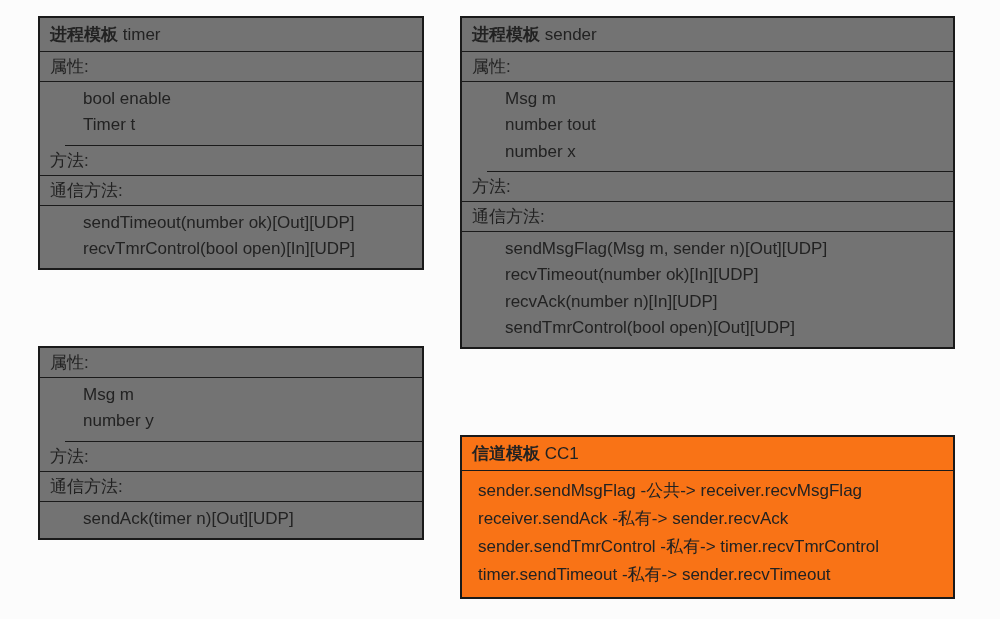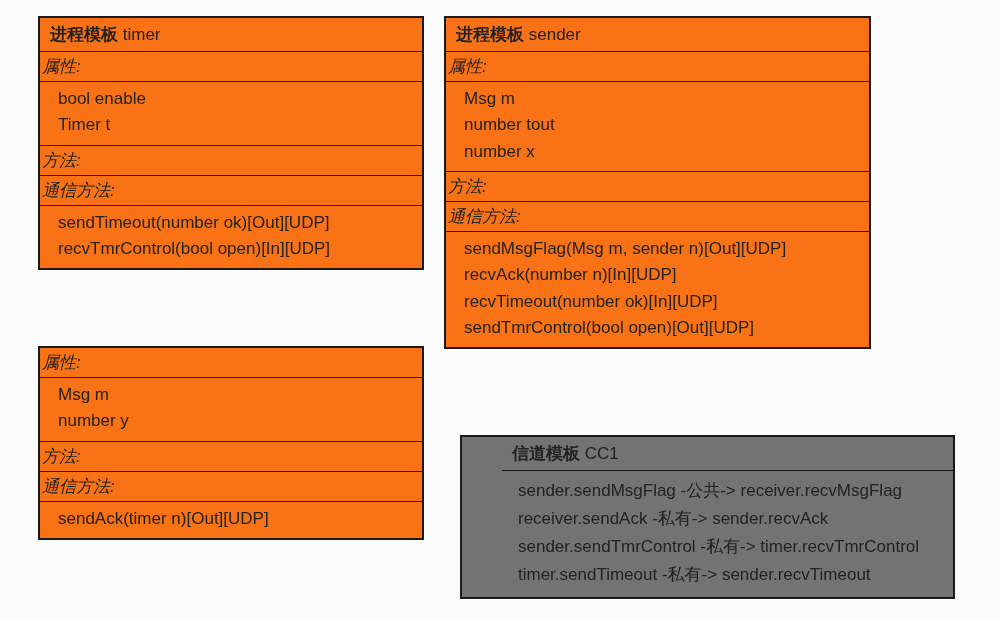--- a/index.html
+++ b/index.html
@@ -9,38 +9,38 @@
     height: 619px;
     background: #fcfcfc;
     font-family: "Microsoft YaHei", "SimHei", Arial, sans-serif;
     font-size: 17px;
     color: #222;
     position: relative;
   }
   .box {
     position: absolute;
     border: 2px solid #1a1a1a;
-    background: #f97316;
+    background: #737373;
   }
-  .box.dark { background: #737373; padding-left: 40px; }
+  .box.dark { background: #f97316; }
   .header {
     padding: 5px 10px;
     border-bottom: 1.5px solid #1a1a1a;
     font-weight: normal;
   }
   .header .bold { font-weight: bold; }
   .section-label {
-    padding: 3px 2px;
+    padding: 3px 10px;
     border-bottom: 1.5px solid #1a1a1a;
-    font-style: italic;
   }
   .section-body {
     padding: 4px 10px 6px 18px;
     border-bottom: 1.5px solid #1a1a1a;
     line-height: 1.55;
+    margin-left: 25px;
   }
   .section-body.no-border { border-bottom: none; }
   .channel-body {
     padding: 6px 10px 8px 16px;
     line-height: 1.65;
   }
 </style>
 </head>
 <body>
 
@@ -55,37 +55,37 @@
     <div>Timer t</div>
   </div>
   <div class="section-label">方法:</div>
   <div class="section-label">通信方法:</div>
   <div class="section-body no-border">
     <div>sendTimeout(number ok)[Out][UDP]</div>
     <div>recvTmrControl(bool open)[In][UDP]</div>
   </div>
 </div>
 
-<div class="box" style="left:444px; top:16px; width:427px;">
+<div class="box" style="left:460px; top:16px; width:495px;">
   <div class="header">
     <span class="bold">进程模板</span>
     <span>sender</span>
   </div>
   <div class="section-label">属性:</div>
   <div class="section-body">
     <div>Msg m</div>
     <div>number tout</div>
     <div>number x</div>
   </div>
   <div class="section-label">方法:</div>
   <div class="section-label">通信方法:</div>
   <div class="section-body no-border">
     <div>sendMsgFlag(Msg m, sender n)[Out][UDP]</div>
+    <div>recvTimeout(number ok)[In][UDP]</div>
     <div>recvAck(number n)[In][UDP]</div>
-    <div>recvTimeout(number ok)[In][UDP]</div>
     <div>sendTmrControl(bool open)[Out][UDP]</div>
   </div>
 </div>
 
 <div class="box" style="left:38px; top:346px; width:386px;">
   <div class="section-label">属性:</div>
   <div class="section-body">
     <div>Msg m</div>
     <div>number y</div>
   </div>

